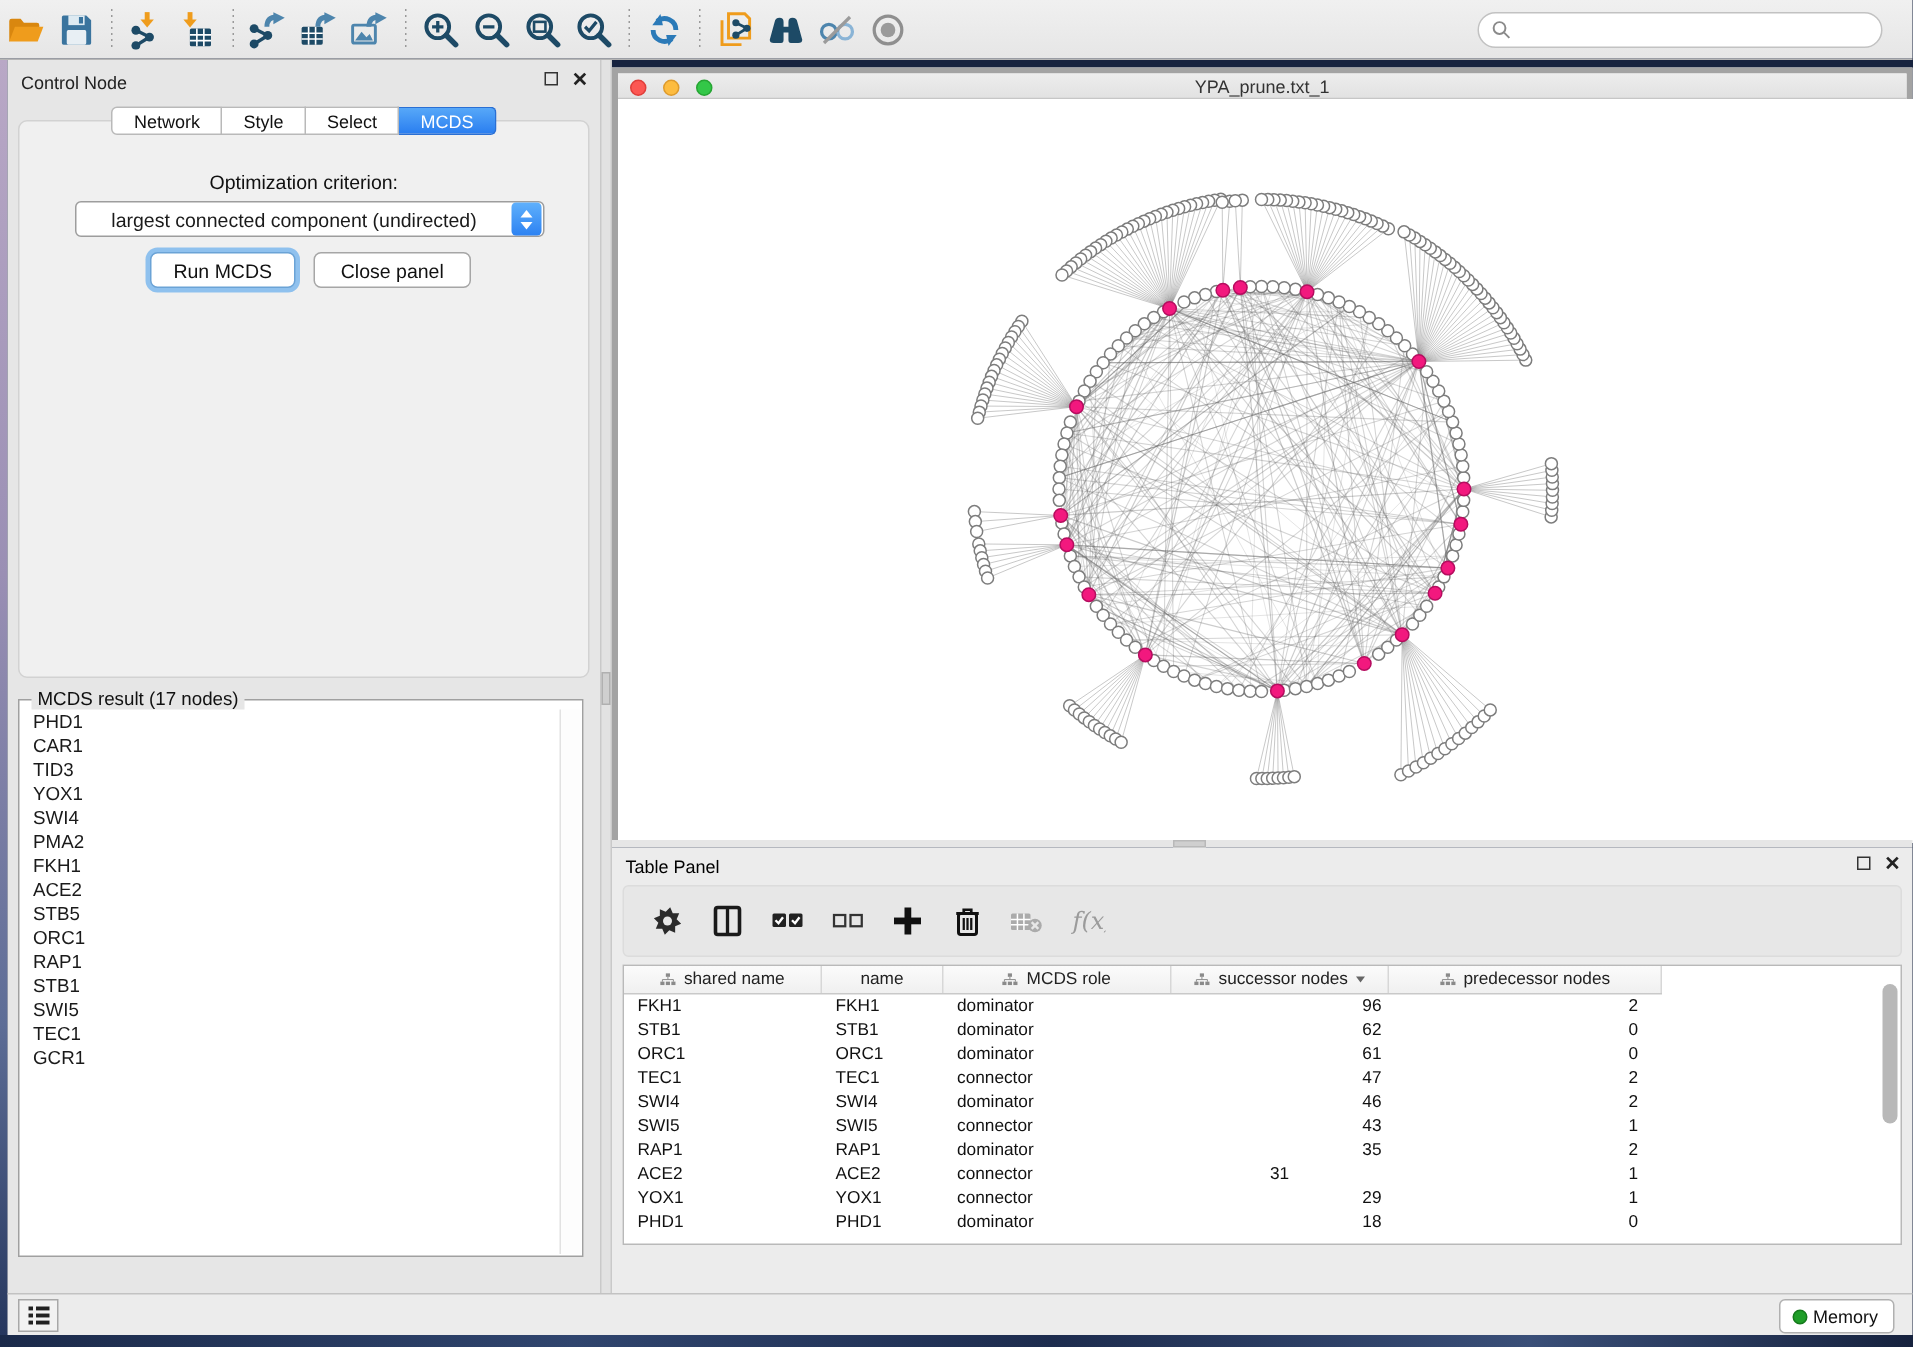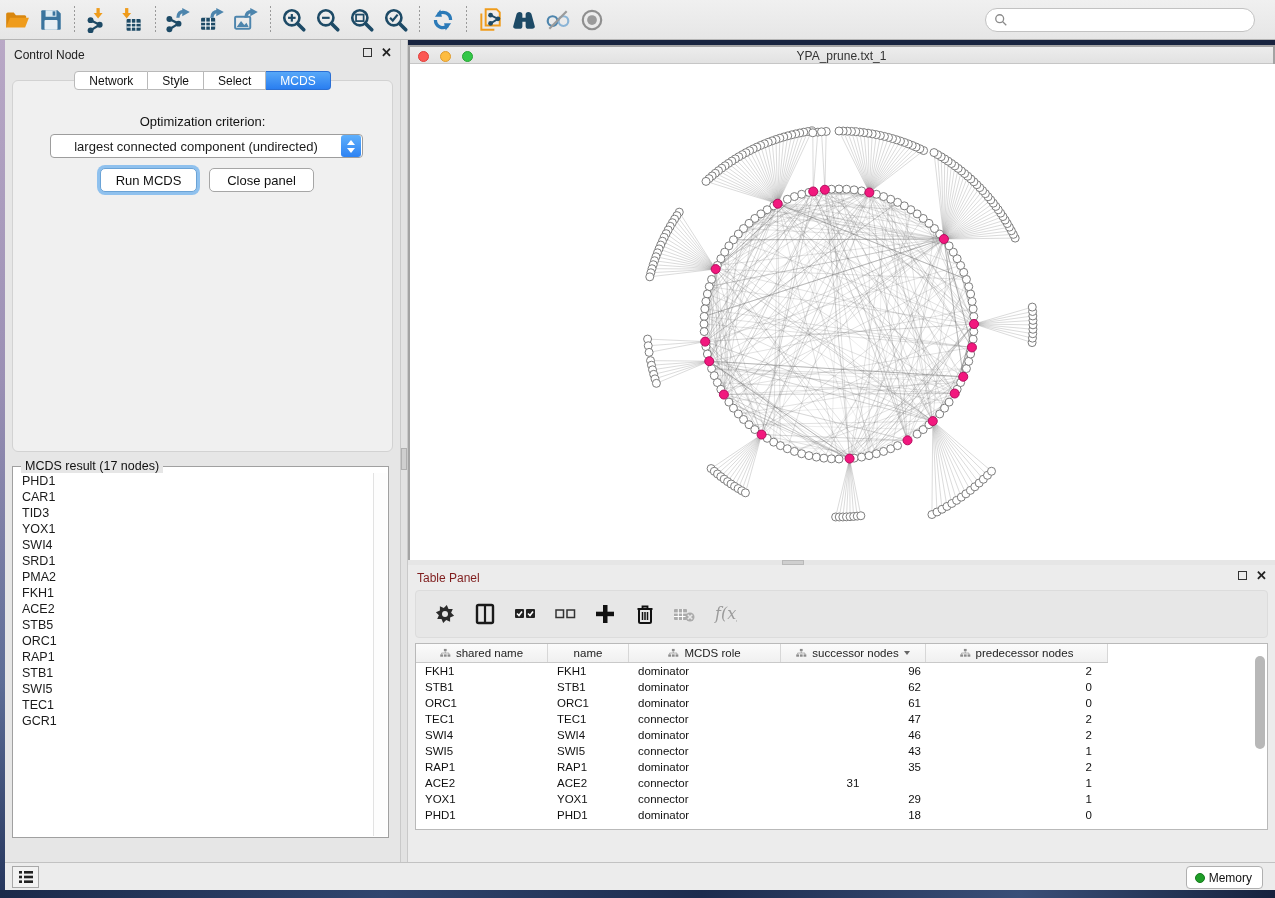--- a/index.html
+++ b/index.html
@@ -67,33 +67,33 @@
 
   
   #v-splitter { left:400px; top:40px; width:8px; height:822px; background:#e2e2e2;
     border-left:1px solid #c9c9c9; border-right:1px solid #c9c9c9; }
   #v-grip { position:absolute; left:0px; top:408px; width:6px; height:22px; background:#cfcfcf; border:1px solid #b0b0b0; }
   #h-splitter { left:408px; top:560px; width:867px; height:5px; background:#e6e6e6; }
   #h-grip { position:absolute; left:374px; top:0px; width:22px; height:5px; background:#cfcfcf; border:1px solid #b9b9b9; }
 
   
   #network-window { left:408px; top:45px; width:867px; height:515px; background:#fff;
-    border:2px solid #a3a3a3; }
+    border:4px solid #a3a3a3; }
   #net-titlebar { position:absolute; left:0; top:0; width:100%; height:17px;
     background:linear-gradient(#ededed,#e2e2e2); border-bottom:1px solid #c6c6c6; }
   .traffic { position:absolute; top:3.5px; width:11px; height:11px; border-radius:50%; }
   #tl-close { left:8px;  background:#fc5753; border:0.5px solid #df3e3a; }
   #tl-min   { left:30px; background:#fdbc40; border:0.5px solid #de9b2d; }
   #tl-zoom  { left:52px; background:#33c748; border:0.5px solid #26a533; }
   #net-title { position:absolute; left:0; top:2px; width:100%; text-align:center; font-size:12px; color:#333; }
   #net-canvas { position:absolute; left:0; top:17px; width:865px; height:496px; background:#fff; }
 
   
   #table-panel { left:408px; top:565px; width:867px; height:297px; background:#ececec; }
-  #tp-title { position:absolute; left:9px; top:6px; font-size:12px; color:#7f1d1d; }
+  #tp-title { position:absolute; left:9px; top:6px; font-size:12px; color:#000000; }
   #tp-toolbar { position:absolute; left:7px; top:25px; width:853px; height:48px;
     background:#e7e7e7; border:1px solid #dcdcdc; border-radius:4px;
     display:flex; align-items:center; gap:10px; padding-left:14px; }
   .tp-icon { width:30px; height:32px; display:flex; align-items:center; justify-content:center; }
 
   #node-table { position:absolute; left:7px; top:78px; width:853px; height:187px;
     background:#fff; border:1px solid #b9b9b9; }
   #tbl-header { position:absolute; left:0; top:0; height:19px; display:flex;
     background:linear-gradient(#fbfbfb,#f0f0f0); border-bottom:1px solid #c9c9c9; }
   .th { display:flex; align-items:center; justify-content:center; gap:5px;
@@ -320,21 +320,20 @@
     <div id="close-panel" class="cp-btn">Close panel</div>
   </div>
   <div id="mcds-result">
     <span id="mcds-legend">MCDS result (17 nodes)</span>
     <div id="mcds-list">
         <div>PHD1</div>
         <div>CAR1</div>
         <div>TID3</div>
         <div>YOX1</div>
         <div>SWI4</div>
-        <div>SRD1</div>
         <div>PMA2</div>
         <div>FKH1</div>
         <div>ACE2</div>
         <div>STB5</div>
         <div>ORC1</div>
         <div>RAP1</div>
         <div>STB1</div>
         <div>SWI5</div>
         <div>TEC1</div>
         <div>GCR1</div>

